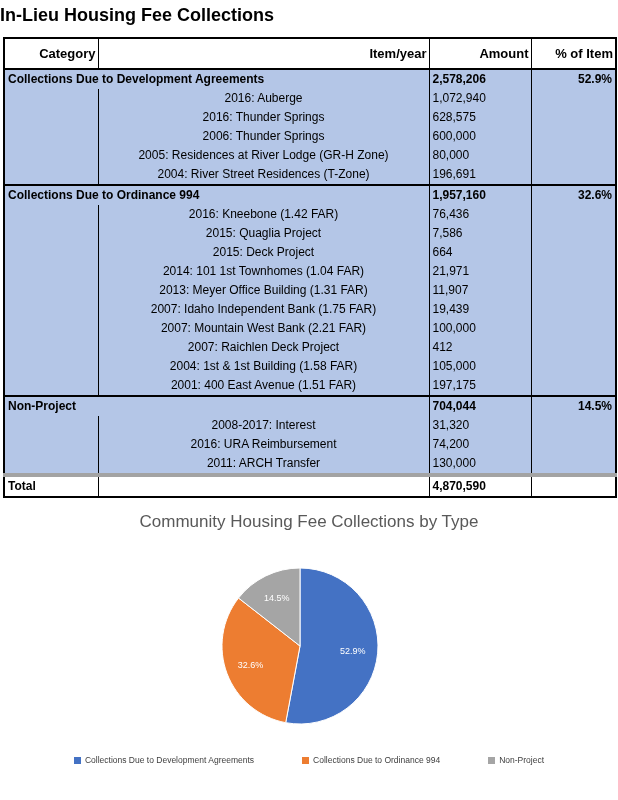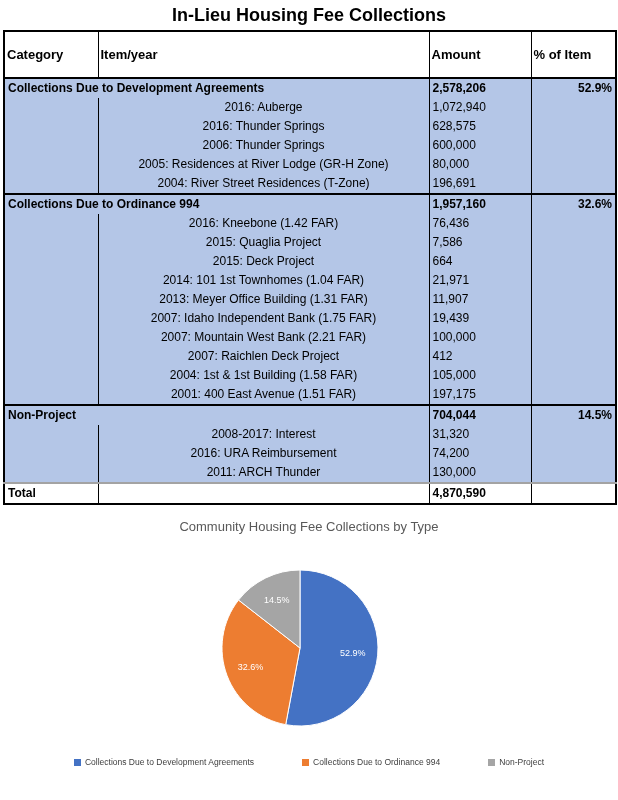--- a/index.html
+++ b/index.html
@@ -2,48 +2,48 @@
 <html style="--row-bg: #B4C6E7;"><head>
 <meta charset="utf-8">
 <style>
   html,body{margin:0;padding:0;}
   body{
     width:618px;height:800px;background:#fff;
     font-family:"Liberation Sans",sans-serif;color:#000;
     position:relative;overflow:hidden;
   }
   .page-title{
-    text-align:center;font-weight:bold;font-size:18px;
-    padding:5px 0 4px 0;
+    font-weight:bold;font-size:18px;
+    padding:5px 0 11px 0;
   }
   table.fee-table{
     border-collapse:collapse;table-layout:fixed;
     width:612px;margin:0 3px;
     border:2px solid #000;
   }
   table.fee-table th{
-    font-size:13px;font-weight:bold;text-align:left;
+    font-size:13px;font-weight:bold;text-align:right;
     border:1px solid #000;border-bottom:2px solid #000;
-    height:21px;padding:12px 2px;background:#fff;white-space:nowrap;overflow:hidden;
+    height:21px;padding:4px 2px;background:#fff;white-space:nowrap;overflow:hidden;
   }
   table.fee-table td{
     font-size:12px;height:19px;line-height:19px;
     padding:0 3px;border-left:1px solid #000;border-right:1px solid #000;
     white-space:nowrap;overflow:hidden;
   }
   tr.row-blue td{background:var(--row-bg,#B4C6E7);}
   tr.group-row td{font-weight:bold;border-top:2px solid #000;}
-  tr.total-row td{font-weight:bold;border-top:2px solid #a3a3a3;background:#fff;}
+  tr.total-row td{font-weight:bold;border-top:4px solid #a3a3a3;background:#fff;}
   td.cat{text-align:left;padding-left:2px;}
   td.item{text-align:center;padding-left:3px;}
   td.amt{text-align:left;padding-right:6px;}
   td.pct{text-align:right;padding-right:42px;}
   .chart-section{margin-top:14px;}
   .chart-title{
-    text-align:center;color:#595959;font-size:13px;margin-bottom:6px;
+    text-align:center;color:#595959;font-size:17px;margin-bottom:6px;
   }
   svg.pie{display:block;}
   .pie-label{font-size:9px;fill:#ffffff;font-family:"Liberation Sans",sans-serif;}
   .legend{
     display:flex;justify-content:center;align-items:center;gap:48px;
     margin-top:2px;font-size:8.5px;color:#404040;
   }
   .legend-item{display:flex;align-items:center;gap:4px;white-space:nowrap;}
   .swatch{width:7px;height:7px;display:inline-block;flex:0 0 auto;}
 </style>
@@ -182,21 +182,21 @@
           <td class="pct"></td>
         </tr>
         <tr class="row-blue">
           <td class="cat"></td>
           <td class="item">2016: URA Reimbursement</td>
           <td class="amt">74,200</td>
           <td class="pct"></td>
         </tr>
         <tr class="row-blue">
           <td class="cat"></td>
-          <td class="item">2011: ARCH Thunder</td>
+          <td class="item">2011: ARCH Transfer</td>
           <td class="amt">130,000</td>
           <td class="pct"></td>
         </tr>
       </tbody>
     <tfoot>
       <tr class="total-row">
         <td class="cat">Total</td>
         <td></td>
         <td class="amt">4,870,590</td>
         <td class="pct"></td>

